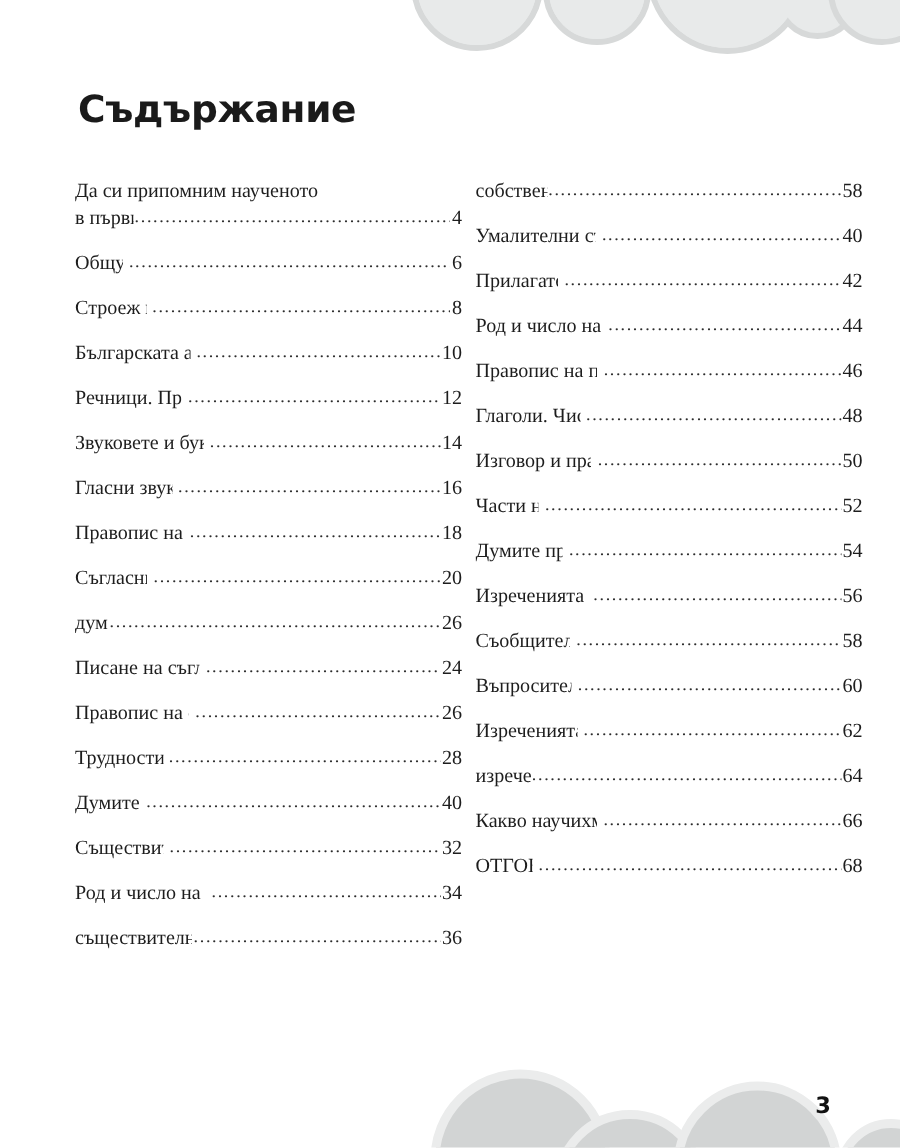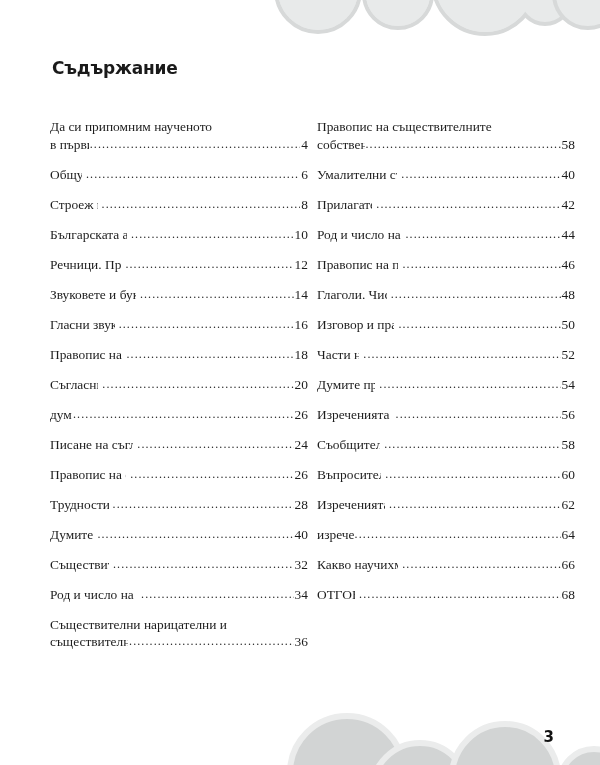--- a/index.html
+++ b/index.html
@@ -37,21 +37,21 @@
     height: 765px;
     padding: 0;
   }
 
   .page-title {
     position: absolute;
     left: 52px;
     top: 58px;
     font-family: "DejaVu Sans", sans-serif;
     font-weight: bold;
-    font-size: 17px;
+    font-size: 25px;
     letter-spacing: -0.2px;
     color: #1a1a1a;
   }
 
   .columns {
     position: absolute;
     left: 0;
     top: 118px;
     width: 600px;
     display: flex;
@@ -270,31 +270,29 @@
           </div>
         </div>
         <div class="toc-entry">
           <div class="toc-line">
             <span class="toc-label">Род и число на съществителните имена</span>
             <span class="toc-leader gap-before"></span>
             <span class="toc-page">34</span>
           </div>
         </div>
         <div class="toc-entry">
-          <span class="toc-wrap-label">Съществителни нарицателни и</span>
           <div class="toc-line">
             <span class="toc-label">съществителни собствени имена</span>
             <span class="toc-leader"></span>
             <span class="toc-page">36</span>
           </div>
         </div>
       </div>
     <div class="col right" id="col-right">
         <div class="toc-entry">
-          <span class="toc-wrap-label">Правопис на съществителните</span>
           <div class="toc-line">
             <span class="toc-label">собствени имена</span>
             <span class="toc-leader"></span>
             <span class="toc-page">58</span>
           </div>
         </div>
         <div class="toc-entry">
           <div class="toc-line">
             <span class="toc-label">Умалителни съществителни имена</span>
             <span class="toc-leader gap-before"></span>

